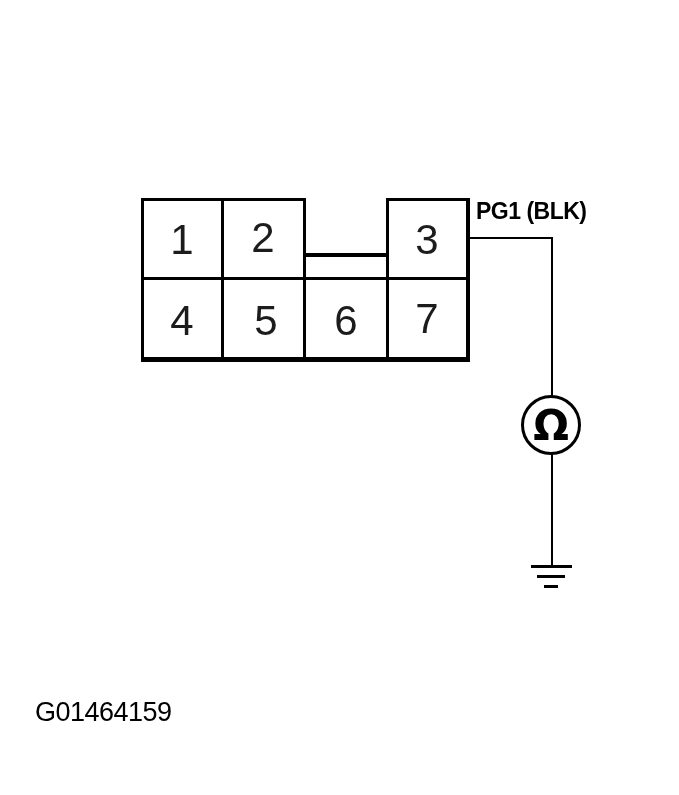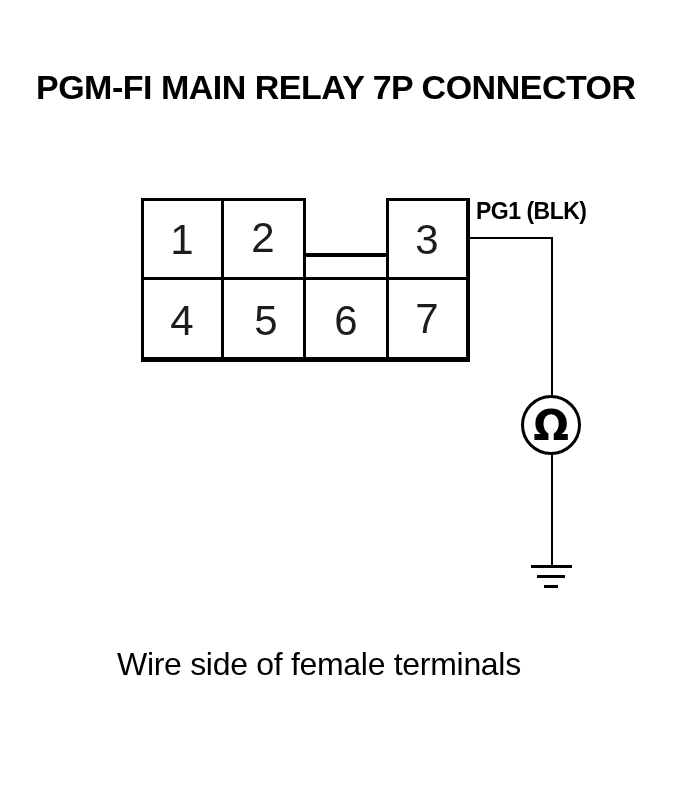--- a/index.html
+++ b/index.html
@@ -96,21 +96,20 @@
     letter-spacing: -0.5px;
     line-height: 1;
     white-space: nowrap;
   }
 </style>
 </head>
 <body>
 
 <div class="page">
 
-  <div class="title">PGM-FI MAIN RELAY 7P CONNECTOR</div>
 
   <div>
 
     <div class="connector-box"></div>
 
     <div class="vline divider-v" style="left:221px;"></div>
     <div class="vline divider-v" style="left:303px;"></div>
     <div class="vline divider-v" style="left:386px;"></div>
 
     <div class="divider-h"></div>
@@ -135,15 +134,15 @@
       <span class="ohm-symbol">Ω</span>
     </div>
 
     <div>
       <div class="gnd-bar" style="left:531px; top:565px; width:41px;"></div>
       <div class="gnd-bar" style="left:537px; top:575px; width:28px;"></div>
       <div class="gnd-bar" style="left:544px; top:585px; width:14px;"></div>
     </div>
   </div>
 
-  <div class="caption">Wire side of female terminals</div>
+  <div class="figure-id">G01464159</div>
 
 </div>
 
 </body></html>

